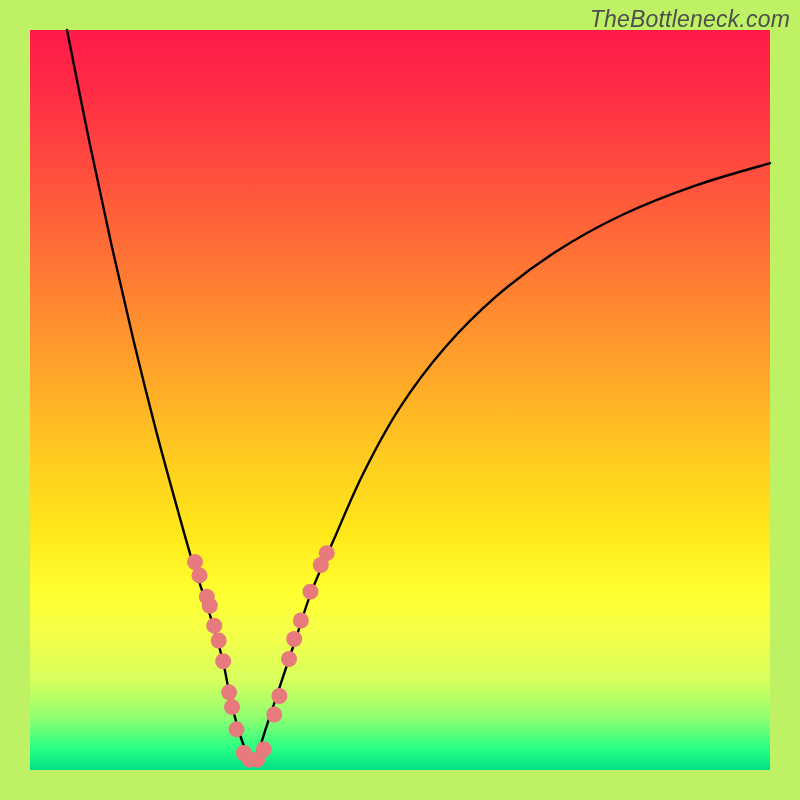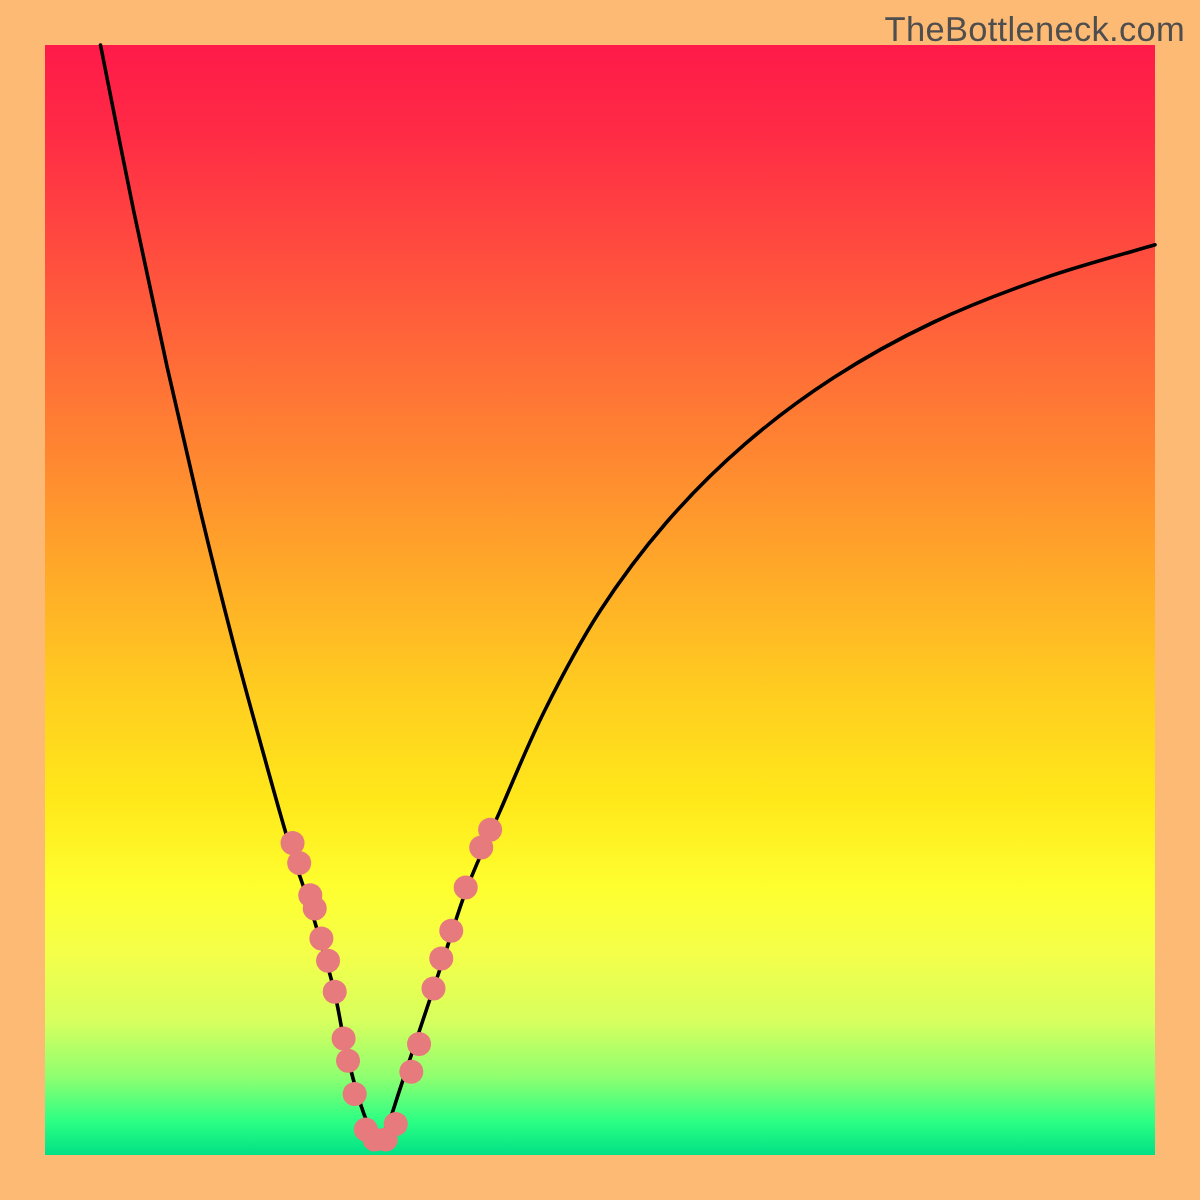--- a/index.html
+++ b/index.html
@@ -7,21 +7,22 @@
     padding: 0;
     width: 800px;
     height: 800px;
     overflow: hidden;
     background: #000;
     font-family: Arial, Helvetica, sans-serif;
   }
   .frame {
     position: absolute;
     inset: 0;
-    background: #fdba74;
+    background: #bef264;
+    font-style: italic;
   }
   .plot-area {
     position: absolute;
     left: 30px;
     top: 30px;
     width: 740px;
     height: 740px;
     
     background: linear-gradient(
       to bottom,

